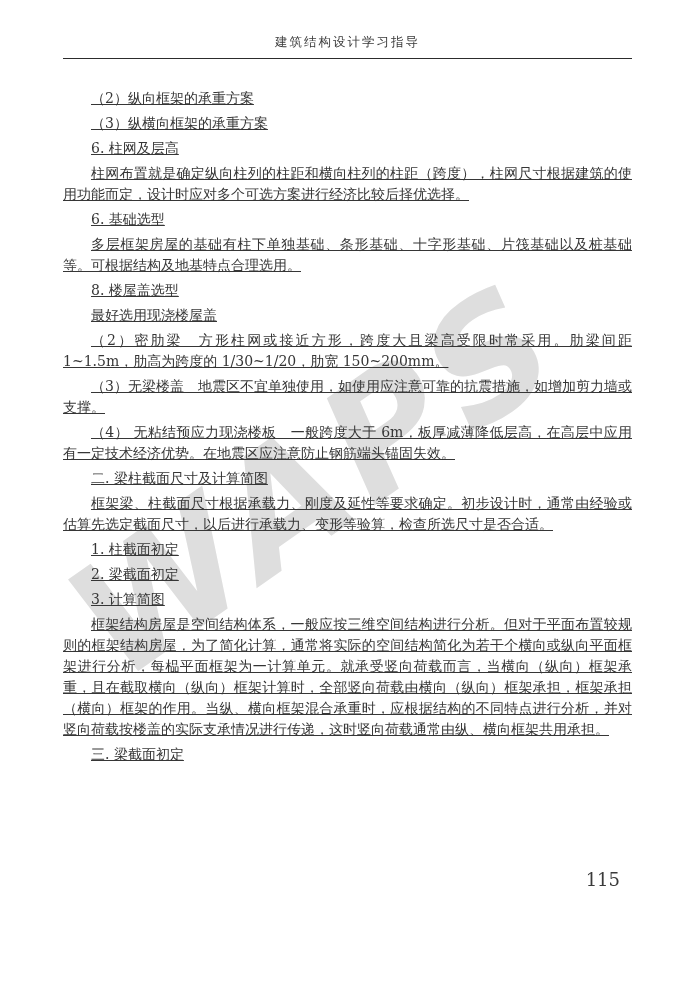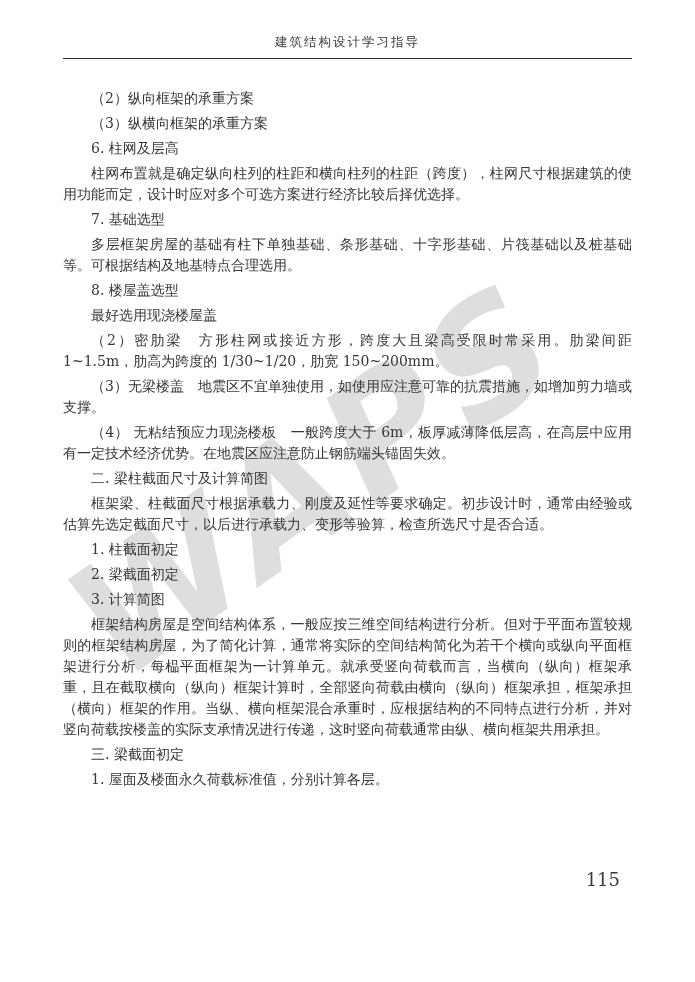--- a/index.html
+++ b/index.html
@@ -45,20 +45,21 @@
     user-select:none;
     white-space:nowrap;
   }
   
   .content{
     position:absolute;
     left:63px;right:63px;top:88px;
     z-index:1;
     font-size:14px;
     line-height:21px;
+    text-decoration:underline;
   }
   .blk{
     margin:0 0 4px 0;
     text-indent:2em;
   }
   .para{
     text-align:justify;
   }
   .line{
     text-align:left;
@@ -82,32 +83,31 @@
   <div class="header">
     <div class="header-title">建筑结构设计学习指导</div>
     <div class="header-rule"></div>
   </div>
 
   <div class="content">
     <p class="blk line">（2）纵向框架的承重方案</p>
     <p class="blk line">（3）纵横向框架的承重方案</p>
     <p class="blk line">6. 柱网及层高</p>
     <p class="blk para">柱网布置就是确定纵向柱列的柱距和横向柱列的柱距（跨度），柱网尺寸根据建筑的使用功能而定，设计时应对多个可选方案进行经济比较后择优选择。</p>
-    <p class="blk line">7. 基础选型</p>
+    <p class="blk line">6. 基础选型</p>
     <p class="blk para">多层框架房屋的基础有柱下单独基础、条形基础、十字形基础、片筏基础以及桩基础等。可根据结构及地基特点合理选用。</p>
     <p class="blk line">8. 楼屋盖选型</p>
     <p class="blk line">最好选用现浇楼屋盖</p>
     <p class="blk para">（2）密肋梁　方形柱网或接近方形，跨度大且梁高受限时常采用。肋梁间距 1~1.5m，肋高为跨度的 1/30~1/20，肋宽 150~200mm。</p>
     <p class="blk para">（3）无梁楼盖　地震区不宜单独使用，如使用应注意可靠的抗震措施，如增加剪力墙或支撑。</p>
     <p class="blk para">（4） 无粘结预应力现浇楼板　一般跨度大于 6m，板厚减薄降低层高，在高层中应用有一定技术经济优势。在地震区应注意防止钢筋端头锚固失效。</p>
     <p class="blk line">二. 梁柱截面尺寸及计算简图</p>
     <p class="blk para">框架梁、柱截面尺寸根据承载力、刚度及延性等要求确定。初步设计时，通常由经验或估算先选定截面尺寸，以后进行承载力、变形等验算，检查所选尺寸是否合适。</p>
     <p class="blk line">1. 柱截面初定</p>
     <p class="blk line">2. 梁截面初定</p>
     <p class="blk line">3. 计算简图</p>
     <p class="blk para">框架结构房屋是空间结构体系，一般应按三维空间结构进行分析。但对于平面布置较规则的框架结构房屋，为了简化计算，通常将实际的空间结构简化为若干个横向或纵向平面框架进行分析，每榀平面框架为一计算单元。就承受竖向荷载而言，当横向（纵向）框架承重，且在截取横向（纵向）框架计算时，全部竖向荷载由横向（纵向）框架承担，框架承担（横向）框架的作用。当纵、横向框架混合承重时，应根据结构的不同特点进行分析，并对竖向荷载按楼盖的实际支承情况进行传递，这时竖向荷载通常由纵、横向框架共用承担。</p>
     <p class="blk line">三. 梁截面初定</p>
-    <p class="blk line">1. 屋面及楼面永久荷载标准值，分别计算各层。</p>
   </div>
 
   <div class="page-number">115</div>
 
 </div>
 
 </body></html>

